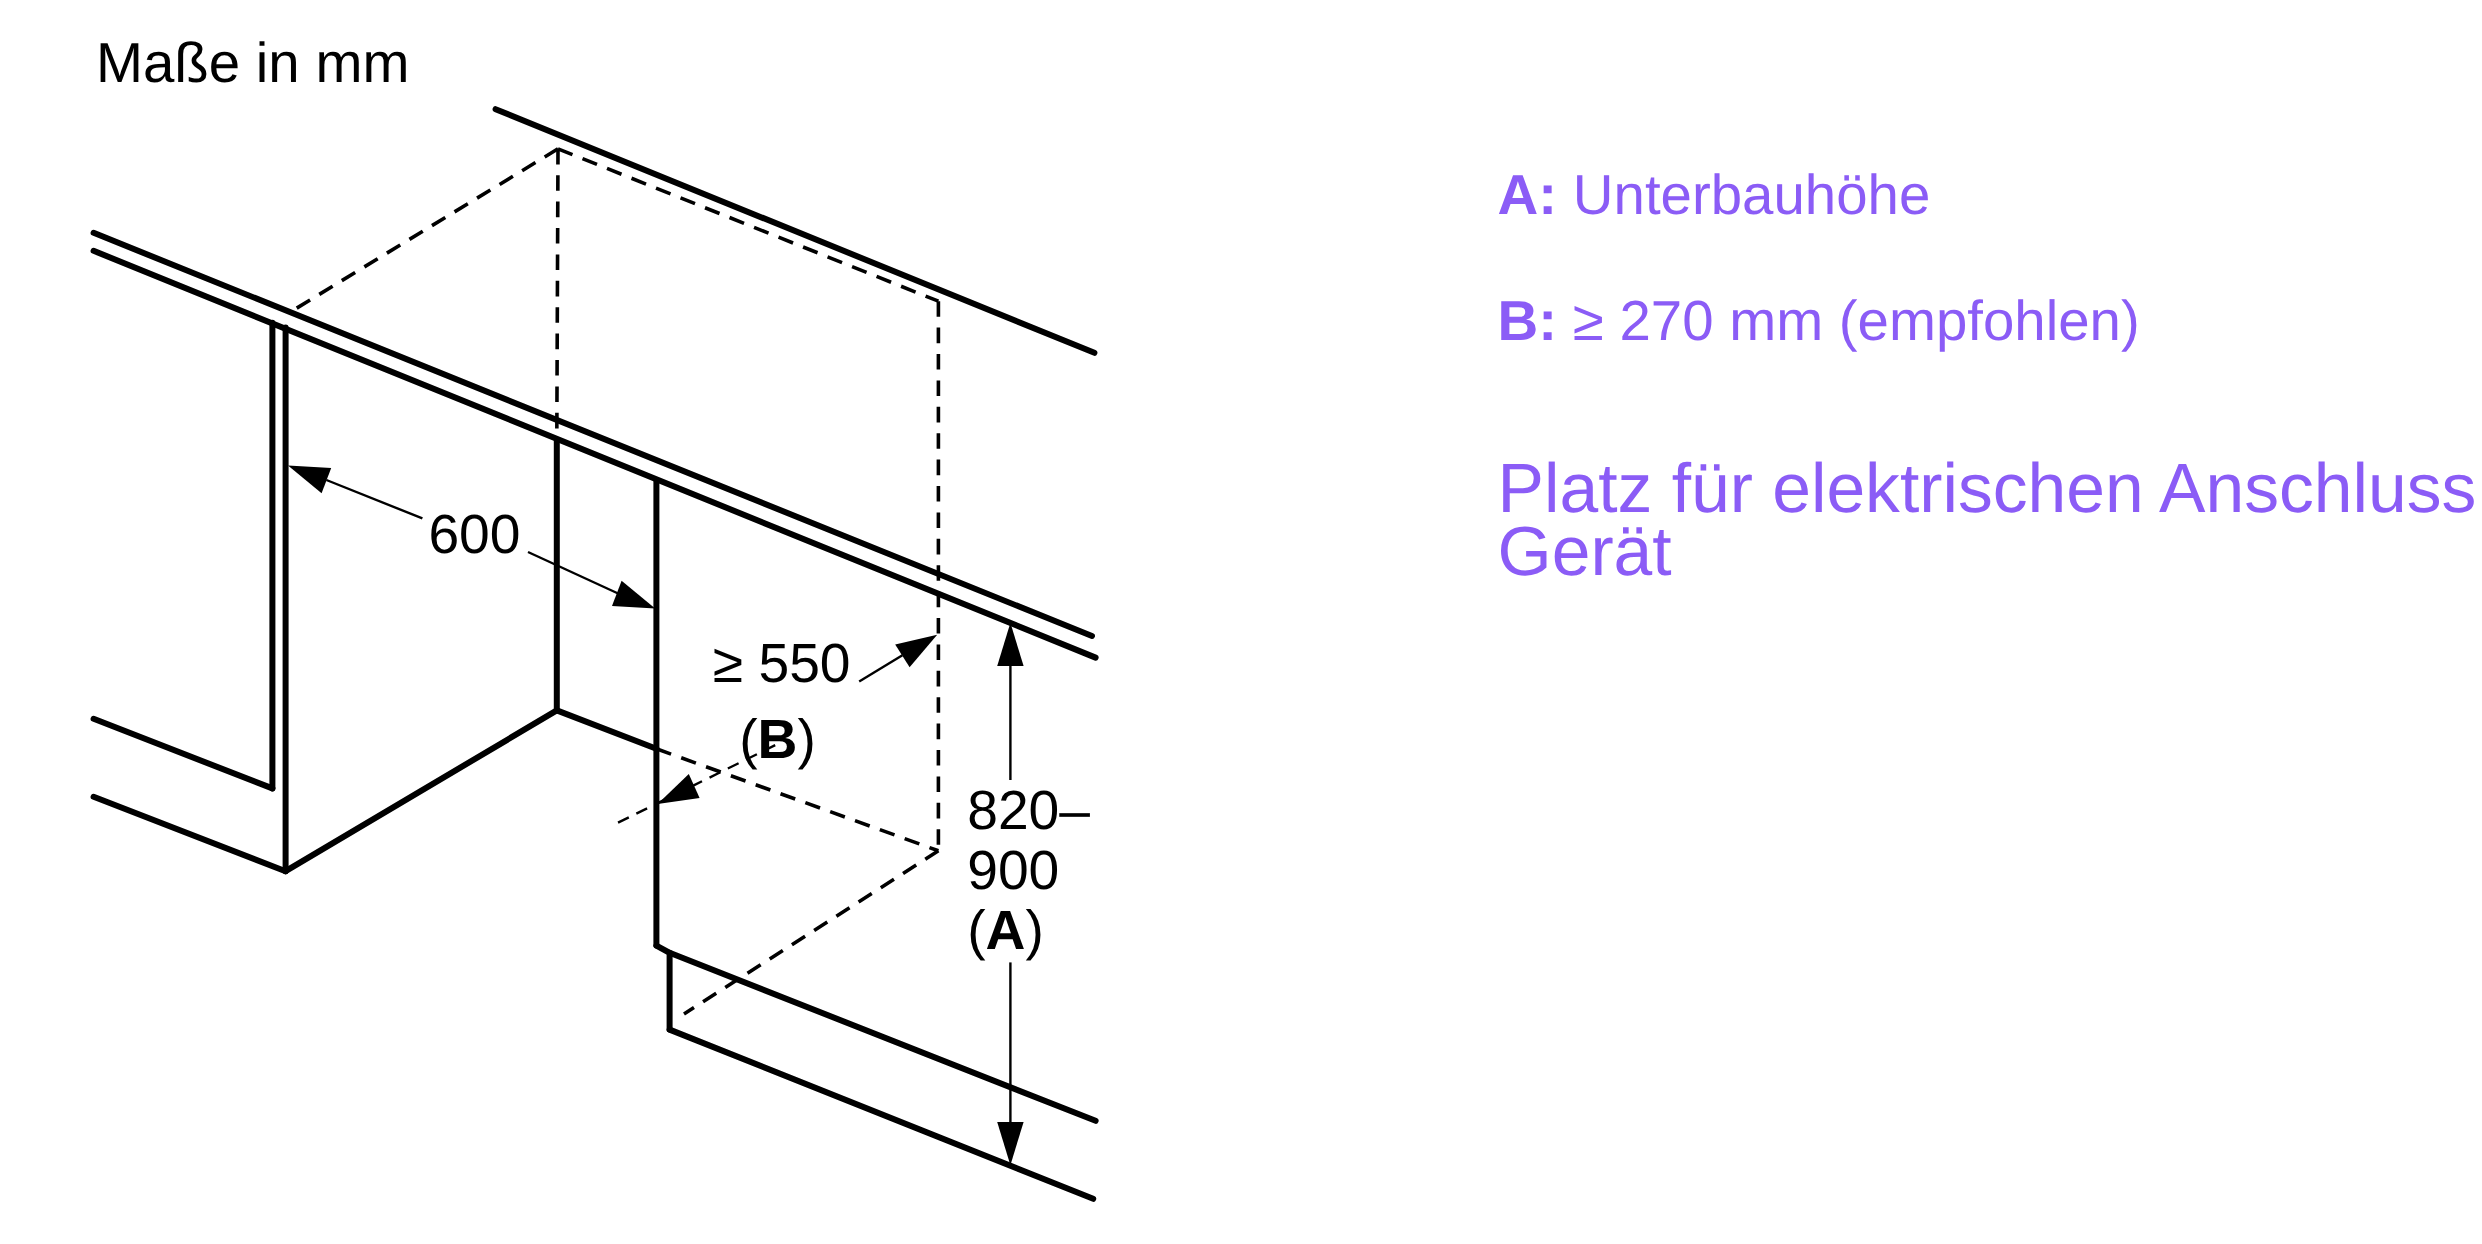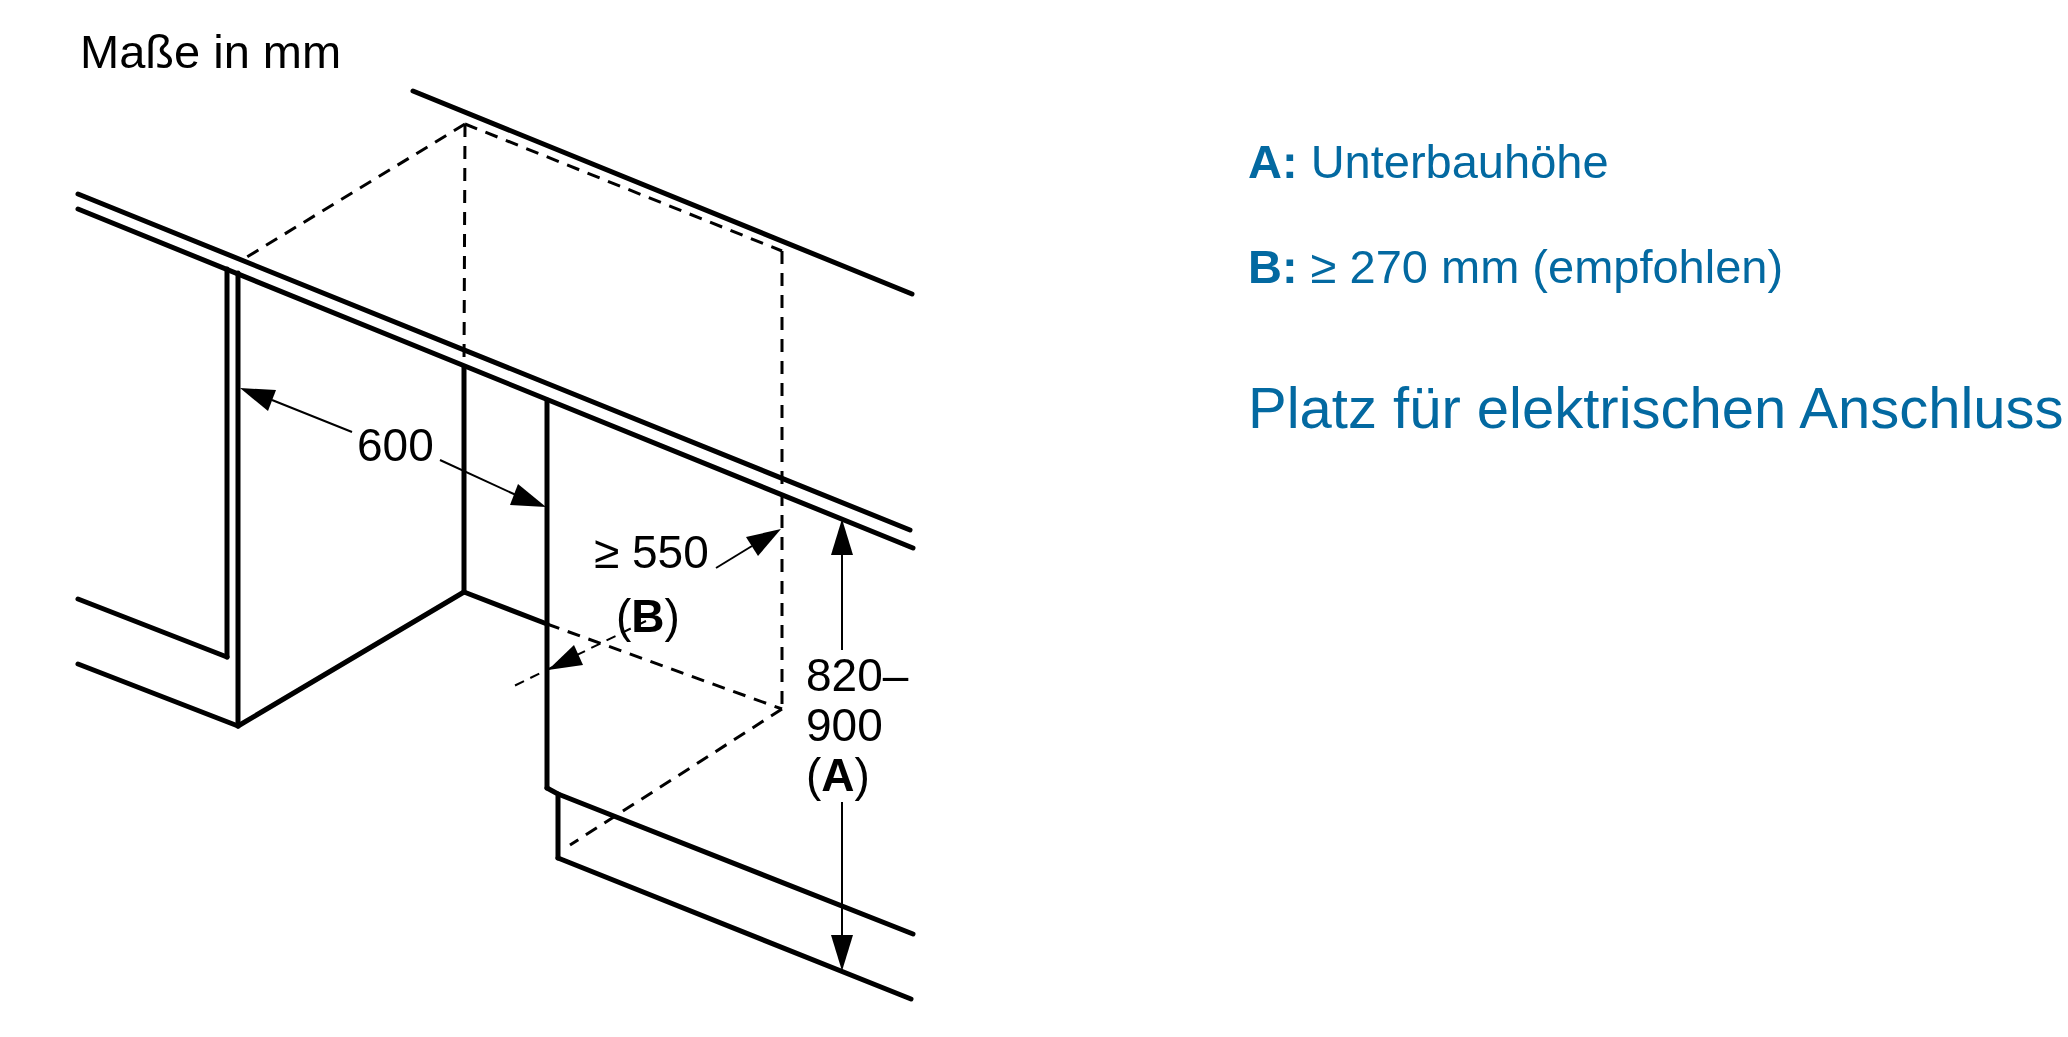--- a/index.html
+++ b/index.html
@@ -6,21 +6,21 @@
     margin: 0;
     padding: 0;
     background: #ffffff;
   }
   #page {
     position: relative;
     width: 2068px;
     height: 1037px;
     background: #ffffff;
     font-family: "Liberation Sans", sans-serif;
-    color: #0369a1;
+    color: #8b5cf6;
     overflow: hidden;
   }
   #drawing {
     position: absolute;
     left: 0;
     top: 0;
   }
   .svg-label {
     font-family: "Liberation Sans", sans-serif;
     fill: #000000;
@@ -117,16 +117,17 @@
     <text class="svg-label" x="806" y="791" font-size="46"><tspan>(</tspan><tspan font-weight="bold">A</tspan><tspan>)</tspan></text>
   </svg>
 
   <div class="legend">
     <div class="legend-line" id="legend-a"><span class="legend-key">A:</span><span> Unterbauhöhe</span></div>
 
     <div class="legend-line" id="legend-b"><span class="legend-key">B:</span><span> ≥ 270 mm (empfohlen)</span></div>
 
     <div class="legend-line" id="legend-note">
       <div class="note-line">Platz für elektrischen Anschluss</div>
+      <div class="note-line">Gerät</div>
     </div>
   </div>
 
 </div>
 
 </body></html>

